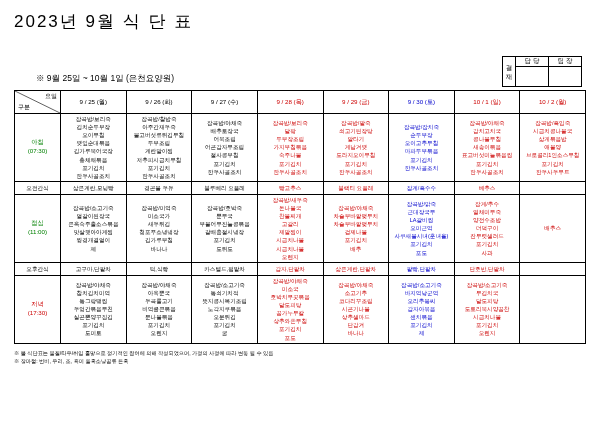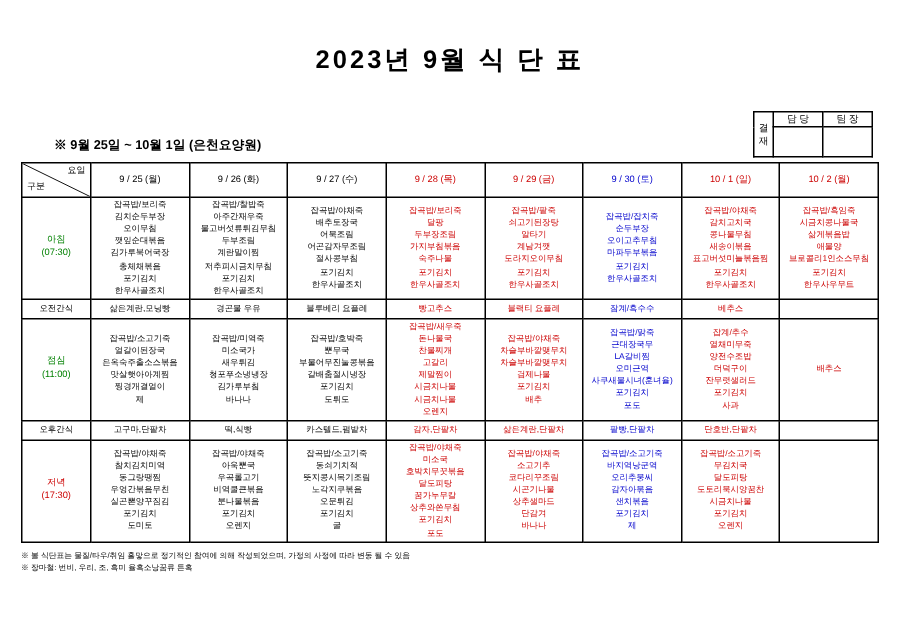--- a/index.html
+++ b/index.html
@@ -6,25 +6,24 @@
   body{
     width:600px;height:424px;
     background:#ffffff;
     font-family:"Liberation Sans", sans-serif;
     color:#000;
     overflow:hidden;
   }
   .page{position:relative;width:600px;height:424px;box-sizing:border-box;padding:0 14px;}
 
   .title{
-    text-align:center;
     font-size:17px;
-    font-weight:bold;
+    font-weight:normal;
     letter-spacing:2px;
-    margin-top:28px;
+    margin-top:10px;
     margin-bottom:6px;
   }
 
   .approval{
     position:absolute;
     right:18px;
     top:46px;
     border:1px solid #000;
     border-collapse:collapse;
     font-size:6.5px;
@@ -36,21 +35,21 @@
     padding:0;
   }
   .approval .lbl{width:12px;height:28px;line-height:9px;}
   .approval .hd{width:32px;height:9px;}
   .approval .bd{width:32px;height:19px;}
 
   .period{
     margin-top:40px;
     margin-bottom:5px;
     font-size:8.5px;
-    font-weight:bold;
+    font-weight:normal;
     padding-left:22px;
   }
 
   table.menu{
     border-collapse:collapse;
     width:572px;
     table-layout:fixed;
     font-size:5.6px;
   }
   table.menu td, table.menu th{

